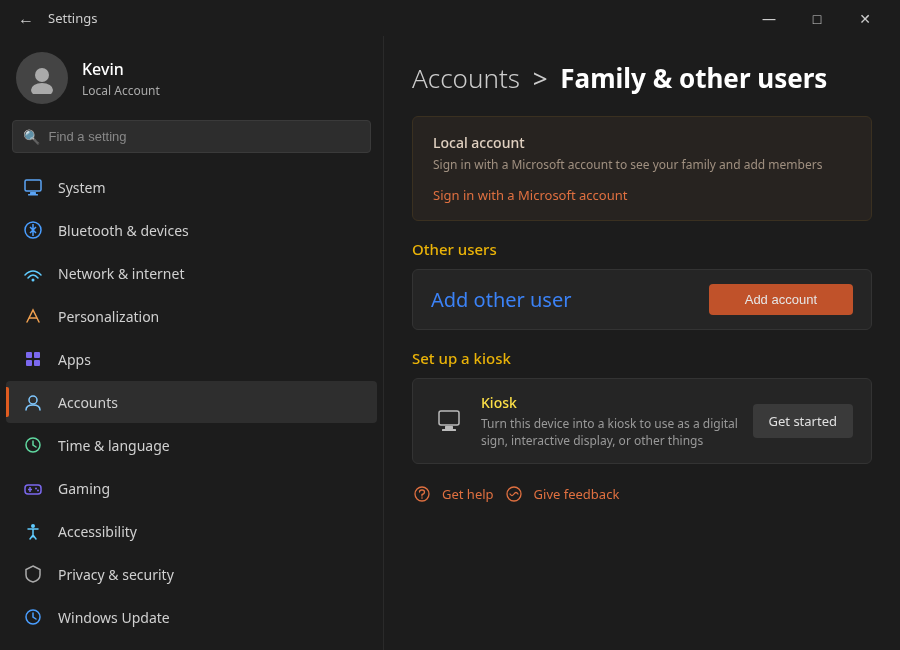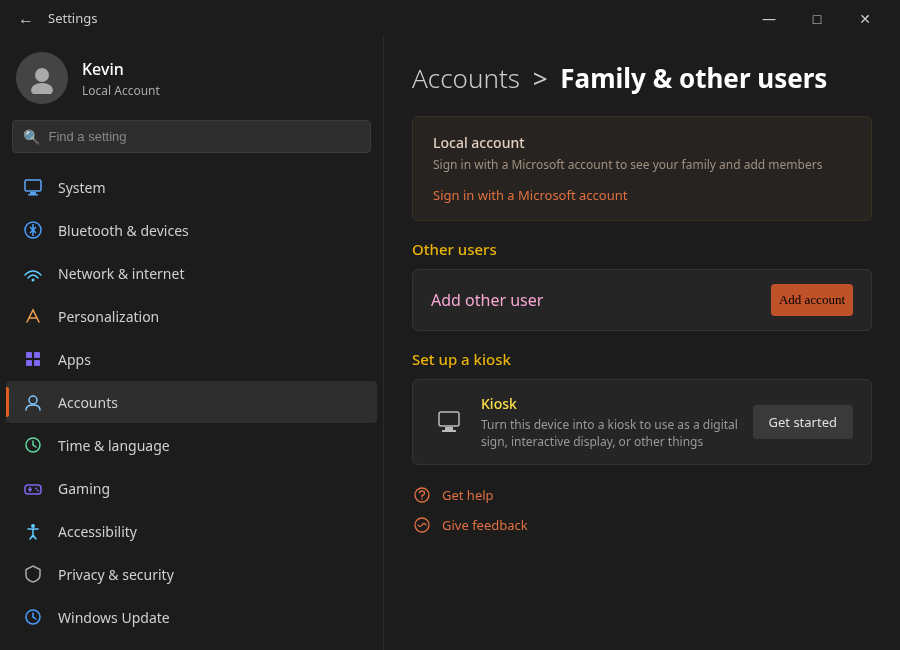--- a/index.html
+++ b/index.html
@@ -182,30 +182,30 @@
     .other-users-card {
       background: #252525;
       border-radius: 6px;
       padding: 14px 18px;
       display: flex;
       align-items: center;
       justify-content: space-between;
       margin-bottom: 18px;
       border: 1px solid #333;
     }
-    .other-users-label { font-size: 16px; color: #f9a8d4; }
+    .other-users-label { font-size: 20px; color: #3b82f6; }
     .add-account-btn {
       background: #c0522a;
-      color: #000000;
+      color: #e5e5e5;
       border: none;
       border-radius: 4px;
-      padding: 8px 8px;
+      padding: 8px 36px;
       font-size: 13px;
       cursor: pointer;
-      font-family: Liberation Serif, serif;
+      font-family: Liberation Sans, sans-serif;
     }
 
     
     .kiosk-card {
       background: #252525;
       border-radius: 6px;
       padding: 14px 18px;
       display: flex;
       align-items: center;
       gap: 14px;
@@ -228,21 +228,21 @@
       padding: 8px 16px;
       font-size: 13px;
       cursor: pointer;
       font-family: inherit;
       white-space: nowrap;
     }
 
     
     .bottom-links {
       display: flex;
-      flex-direction: column;
+      flex-direction: row;
       gap: 10px;
       margin-top: 8px;
     }
     .bottom-link {
       display: flex;
       align-items: center;
       gap: 10px;
       color: #e07040;
       font-size: 13px;
       cursor: pointer;

